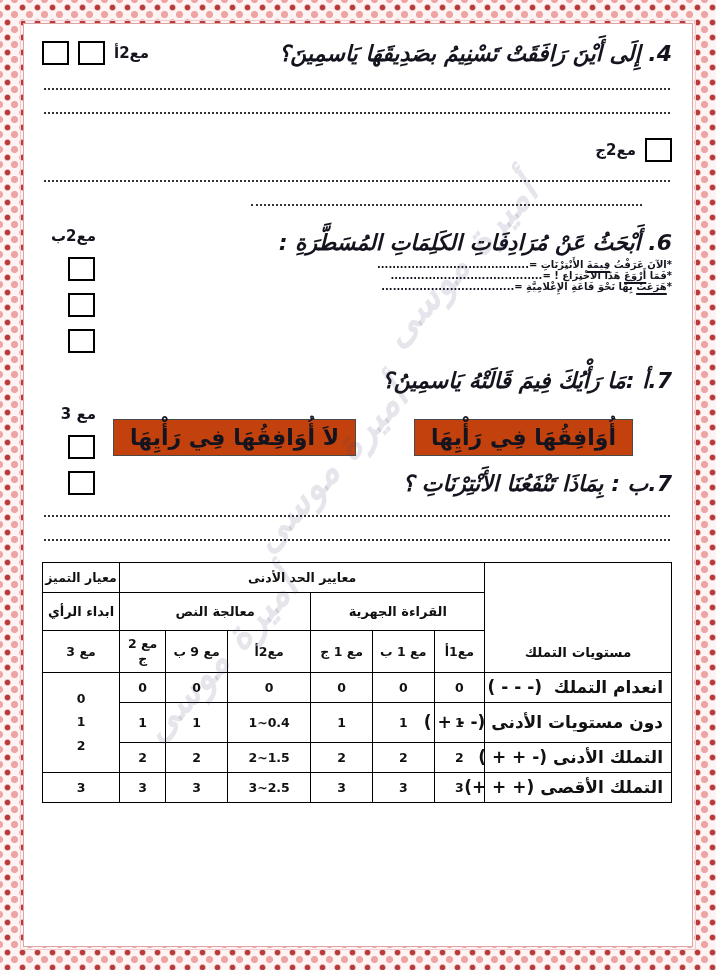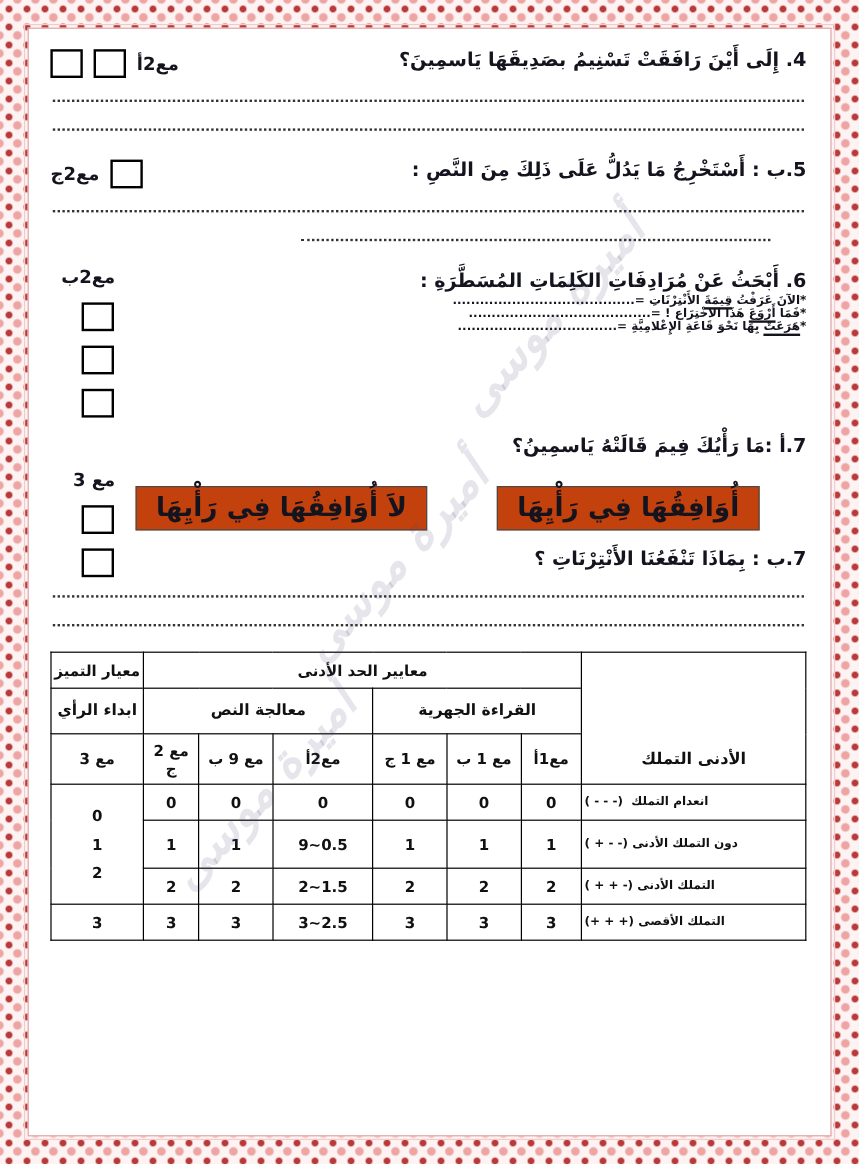--- a/index.html
+++ b/index.html
@@ -28,21 +28,21 @@
   .wm {
     position:absolute; white-space:nowrap; pointer-events:none;
     color:rgba(70,70,110,0.14); font-size:40px; font-style:italic;
     transform:rotate(-48deg); letter-spacing:2px;
   }
   .wm1 { top:215px; left:330px; }
   .wm2 { top:420px; left:200px; }
   .wm3 { top:610px; left:90px; }
 
   .q-row { display:flex; justify-content:space-between; align-items:flex-start; }
-  .qt { font-size:16px; line-height:1.45; white-space:nowrap; }
+  .qt { font-size:22px; line-height:1.45; white-space:nowrap;font-style:italic; }
   .marks { display:flex; align-items:center; gap:9px; margin-top:3px; flex:none; }
   .mark-label { font-size:15px; white-space:nowrap; }
   .cbx { width:27px; height:24px; border:2.5px solid #000; background:#fff; flex:none; }
 
   .dots-line { border-bottom:2.8px dotted #333; height:3px; margin:17px 2px 21px; }
   .dots-line.tight { margin-top:14px; }
   .dots-line.short { width:62%; margin-right:30px; }
 
   .q6-wrap { display:flex; margin-top:2px; }
   .q6-main { flex:1; min-width:0; }
@@ -57,21 +57,21 @@
   .options-row { display:flex; justify-content:center; gap:58px; margin:14px 40px 12px 0; }
   .opt { border:1.7px solid #4a4a4a; padding:5px 16px; font-size:22px; background:#c2410c; white-space:nowrap; }
 
   .score-table { width:100%; border-collapse:collapse; margin-top:16px; table-layout:fixed; direction:rtl; }
   .score-table td { border:1.4px solid #000; text-align:center; vertical-align:middle;
     font-size:12.5px; font-weight:bold; padding:3px 2px; color:#111; background:#fff; }
   .score-table .h1 td { height:30px; }
   .score-table .h2 td { height:38px; font-size:13px; }
   .score-table .h3 td { height:42px; }
   .score-table .levels-title { vertical-align:bottom; padding-bottom:12px; font-size:13.5px; }
-  .score-table .row-label { text-align:left; padding-right:8px; font-size:10px; white-space:nowrap; }
+  .score-table .row-label { text-align:right; padding-right:8px; font-size:17px; white-space:nowrap; }
   .score-table .exc-stack div { line-height:1.9; }
   .score-table tr.r2 td { height:40px; }
   .score-table tr.r1 td, .score-table tr.r3 td, .score-table tr.r4 td { height:30px; }
 </style>
 </head>
 <body>
 
 <div class="page">
   <div class="frame">
 
@@ -85,21 +85,20 @@
         <span class="mark-label">مع2أ</span>
         <span class="cbx"></span>
         <span class="cbx"></span>
       </div>
     </div>
     <div class="dots-line"></div>
 
     <div class="dots-line"></div>
 
     <div class="q-row">
-      <div class="qt">5.ب : أَسْتَخْرِجُ مَا يَدُلُّ عَلَى ذَلِكَ مِنَ النَّصِ :</div>
       <div class="marks">
         <span class="cbx"></span>
         <span class="mark-label">مع2ج</span>
       </div>
     </div>
     <div class="dots-line"></div>
     <div class="dots-line short"></div>
 
     <div class="q6-wrap">
       <div class="q6-main">
@@ -146,21 +145,21 @@
           <col style="width:46px">
           <col style="width:56px">
           <col style="width:56px">
         <col style="width:76px">
           <col style="width:56px">
           <col style="width:42px">
           <col style="width:70px">
       </colgroup>
       <tbody>
           <tr class="h1">
-        <td rowspan="3" class="levels-title">الأدنى التملك</td>
+        <td rowspan="3" class="levels-title">مستويات التملك</td>
         <td colspan="6">معايير الحد الأدنى</td>
         <td>معيار التميز</td>
       </tr>
       <tr class="h2">
         <td colspan="3">القراءة الجهرية</td>
         <td colspan="3">معالجة النص</td>
         <td>ابداء الرأي</td>
       </tr>
       <tr class="h3">
         <td>مع1أ</td>
@@ -182,26 +181,26 @@
         <td>0</td>
         <td>0</td>
         <td rowspan="3" class="exc-stack">
           <div>0</div>
           <div>1</div>
           <div>2</div>
         </td>
       </tr>
       <tr class="r2">
         <td class="row-label">
-          <span>دون التملك الأدنى</span> <span dir="ltr">( + - -)</span>
-        </td>
-        <td>1</td>
-        <td>1</td>
-        <td>1</td>
-        <td dir="ltr">9~0.5</td>
+          <span>دون مستويات الأدنى</span> <span dir="ltr">( + - -)</span>
+        </td>
+        <td>1</td>
+        <td>1</td>
+        <td>1</td>
+        <td dir="ltr">1~0.4</td>
         <td>1</td>
         <td>1</td>
       </tr>
       <tr class="r3">
         <td class="row-label">
           <span>التملك الأدنى</span> <span dir="ltr">( + + -)</span>
         </td>
         <td>2</td>
         <td>2</td>
         <td>2</td>

